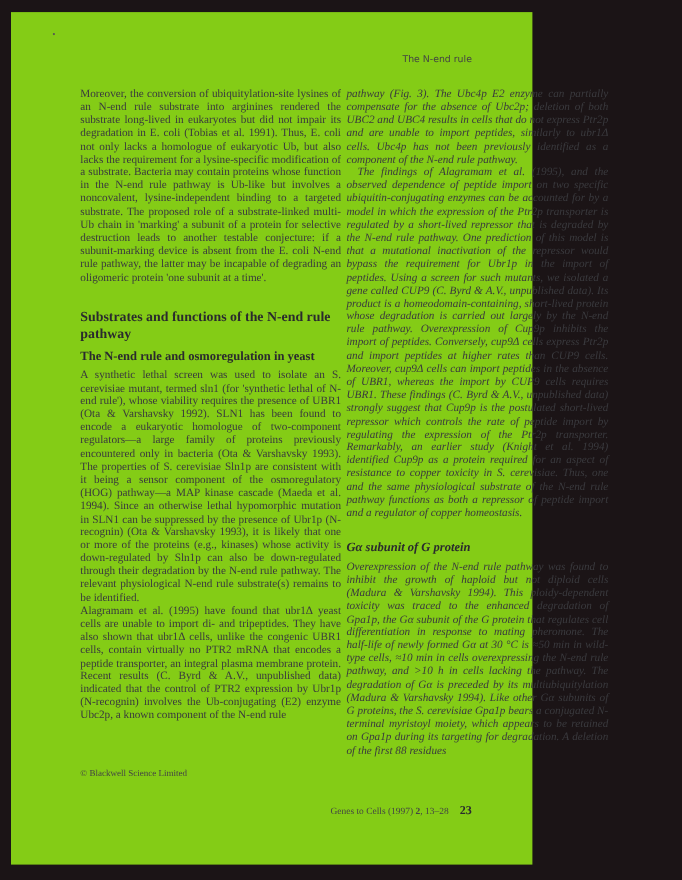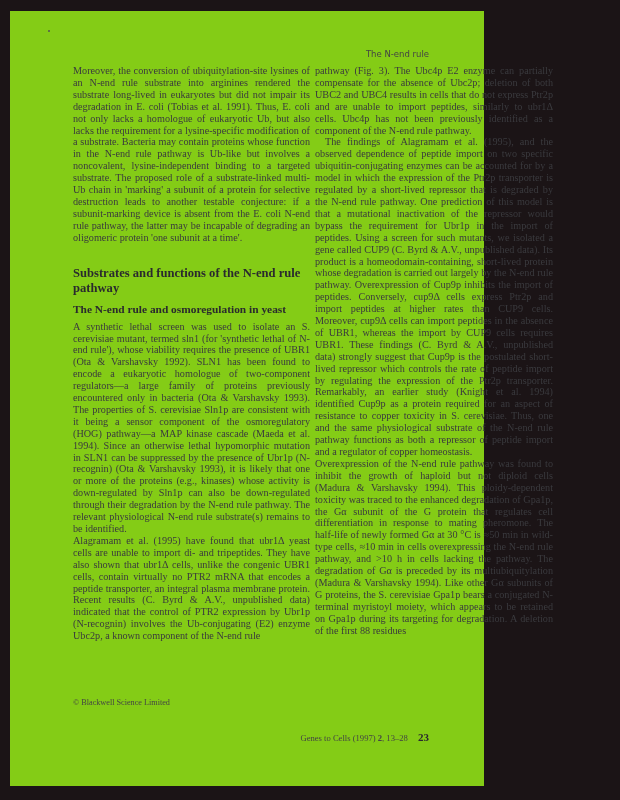--- a/index.html
+++ b/index.html
@@ -1,22 +1,22 @@
 <!DOCTYPE html>
 <html><head>
 <meta charset="utf-8">
 <style>
   html, body { margin:0; padding:0; }
   body { width:620px; height:800px; background:#1b1416; position:relative; overflow:hidden; }
   .page { position:absolute; left:10px; top:11px; width:474px; height:775px; background:#84cc16; }
   .dot { position:absolute; width:2px; height:2px; background:#555; border-radius:1px; }
   .running-head { position:absolute; right:55px; top:38px; font-family:"DejaVu Sans", sans-serif; font-size:8.5px; color:#444; }
-  .col { position:absolute; top:54px; width:237px; font-family:"Liberation Serif", serif; font-size:10.2px; line-height:11.9px; color:#3a3a3e; text-align:justify; hyphens:none; }
+  .col { position:absolute; top:69px; width:237px; font-family:"Liberation Serif", serif; font-size:10.2px; line-height:11.9px; color:#3a3a3e; text-align:justify; hyphens:none; }
   .col.left { left:63px; }
-  .col.right { left:305px; width:238px; }
+  .col.right { left:305px; width:238px;font-style:italic; }
   .col p { margin:0; }
   .col p.indent { text-indent:10px; }
   .h1 { font-family:Liberation Serif, serif; font-weight:bold; font-size:12.6px; line-height:15px; color:#2a2a2e; margin:22px 0 6px 0; text-align:left; }
   .h2 { font-family:"Liberation Serif", serif; font-weight:bold; font-size:11.4px; line-height:14px; color:#2a2a2e; margin:0 0 5px 0; text-align:left; }
   .h2.spaced { margin-top:18px; }
   .footer-left { position:absolute; left:63px; top:687px; font-family:"Liberation Serif", serif; font-size:8.2px; color:#444; }
   .footer-right { position:absolute; right:55px; top:720px; font-family:"Liberation Serif", serif; font-size:8.6px; color:#444; }
   .footer-right .pg { font-weight:bold; font-size:11px; margin-left:8px; color:#2a2a2e; }
   .footer-right .vol { font-weight:bold; }
 </style>
@@ -31,20 +31,21 @@
     <p>Moreover, the conversion of ubiquitylation-site lysines of an N-end rule substrate into arginines rendered the substrate long-lived in eukaryotes but did not impair its degradation in E. coli (Tobias et al. 1991). Thus, E. coli not only lacks a homologue of eukaryotic Ub, but also lacks the requirement for a lysine-specific modification of a substrate. Bacteria may contain proteins whose function in the N-end rule pathway is Ub-like but involves a noncovalent, lysine-independent binding to a targeted substrate. The proposed role of a substrate-linked multi-Ub chain in 'marking' a subunit of a protein for selective destruction leads to another testable conjecture: if a subunit-marking device is absent from the E. coli N-end rule pathway, the latter may be incapable of degrading an oligomeric protein 'one subunit at a time'.</p>
     <div class="h1">Substrates and functions of the N-end rule pathway</div>
     <div class="h2">The N-end rule and osmoregulation in yeast</div>
     <p>A synthetic lethal screen was used to isolate an S. cerevisiae mutant, termed sln1 (for 'synthetic lethal of N-end rule'), whose viability requires the presence of UBR1 (Ota &amp; Varshavsky 1992). SLN1 has been found to encode a eukaryotic homologue of two-component regulators—a large family of proteins previously encountered only in bacteria (Ota &amp; Varshavsky 1993). The properties of S. cerevisiae Sln1p are consistent with it being a sensor component of the osmoregulatory (HOG) pathway—a MAP kinase cascade (Maeda et al. 1994). Since an otherwise lethal hypomorphic mutation in SLN1 can be suppressed by the presence of Ubr1p (N-recognin) (Ota &amp; Varshavsky 1993), it is likely that one or more of the proteins (e.g., kinases) whose activity is down-regulated by Sln1p can also be down-regulated through their degradation by the N-end rule pathway. The relevant physiological N-end rule substrate(s) remains to be identified.</p>
     <p>Alagramam et al. (1995) have found that ubr1Δ yeast cells are unable to import di- and tripeptides. They have also shown that ubr1Δ cells, unlike the congenic UBR1 cells, contain virtually no PTR2 mRNA that encodes a peptide transporter, an integral plasma membrane protein. Recent results (C. Byrd &amp; A.V., unpublished data) indicated that the control of PTR2 expression by Ubr1p (N-recognin) involves the Ub-conjugating (E2) enzyme Ubc2p, a known component of the N-end rule</p>
   </div>
 
   <div class="col right">
     <p>pathway (Fig. 3). The Ubc4p E2 enzyme can partially compensate for the absence of Ubc2p; deletion of both UBC2 and UBC4 results in cells that do not express Ptr2p and are unable to import peptides, similarly to ubr1Δ cells. Ubc4p has not been previously identified as a component of the N-end rule pathway.</p>
     <p class="indent">The findings of Alagramam et al. (1995), and the observed dependence of peptide import on two specific ubiquitin-conjugating enzymes can be accounted for by a model in which the expression of the Ptr2p transporter is regulated by a short-lived repressor that is degraded by the N-end rule pathway. One prediction of this model is that a mutational inactivation of the repressor would bypass the requirement for Ubr1p in the import of peptides. Using a screen for such mutants, we isolated a gene called CUP9 (C. Byrd &amp; A.V., unpublished data). Its product is a homeodomain-containing, short-lived protein whose degradation is carried out largely by the N-end rule pathway. Overexpression of Cup9p inhibits the import of peptides. Conversely, cup9Δ cells express Ptr2p and import peptides at higher rates than CUP9 cells. Moreover, cup9Δ cells can import peptides in the absence of UBR1, whereas the import by CUP9 cells requires UBR1. These findings (C. Byrd &amp; A.V., unpublished data) strongly suggest that Cup9p is the postulated short-lived repressor which controls the rate of peptide import by regulating the expression of the Ptr2p transporter. Remarkably, an earlier study (Knight et al. 1994) identified Cup9p as a protein required for an aspect of resistance to copper toxicity in S. cerevisiae. Thus, one and the same physiological substrate of the N-end rule pathway functions as both a repressor of peptide import and a regulator of copper homeostasis.</p>
+    <div class="h2 spaced">Gα subunit of G protein</div>
     <p>Overexpression of the N-end rule pathway was found to inhibit the growth of haploid but not diploid cells (Madura &amp; Varshavsky 1994). This ploidy-dependent toxicity was traced to the enhanced degradation of Gpa1p, the Gα subunit of the G protein that regulates cell differentiation in response to mating pheromone. The half-life of newly formed Gα at 30 °C is ≈50 min in wild-type cells, ≈10 min in cells overexpressing the N-end rule pathway, and &gt;10 h in cells lacking the pathway. The degradation of Gα is preceded by its multiubiquitylation (Madura &amp; Varshavsky 1994). Like other Gα subunits of G proteins, the S. cerevisiae Gpa1p bears a conjugated N-terminal myristoyl moiety, which appears to be retained on Gpa1p during its targeting for degradation. A deletion of the first 88 residues</p>
   </div>
 
   <div class="footer-left">© Blackwell Science Limited</div>
   <div class="footer-right">
     <span>Genes to Cells (1997)</span>
     <span class="vol">2</span><span>, 13–28</span>
     <span class="pg">23</span>
   </div>
 </div>

